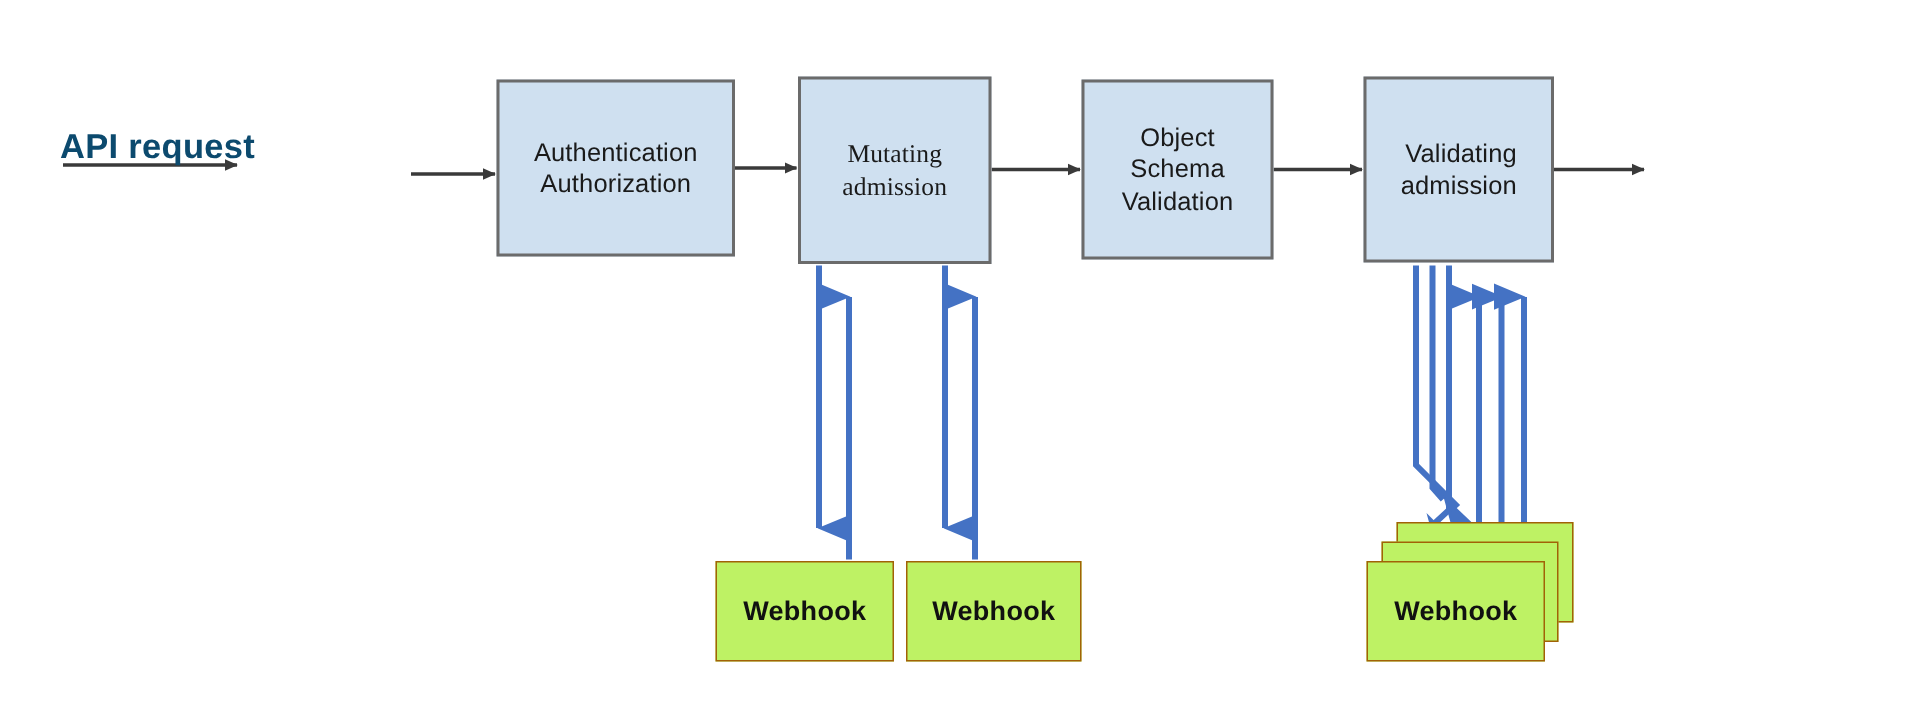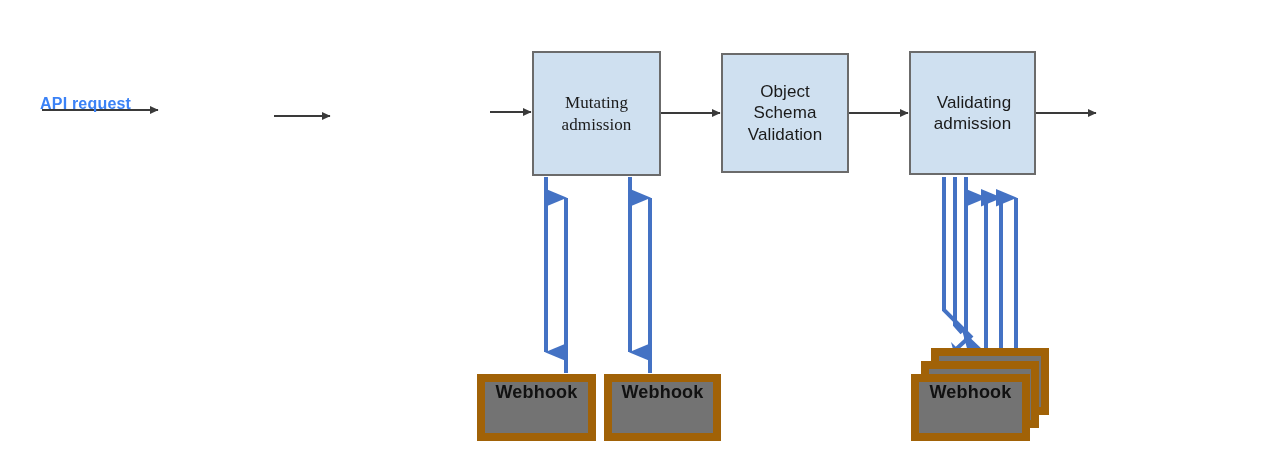--- a/index.html
+++ b/index.html
@@ -37,50 +37,49 @@
     font-size: 17px;
     line-height: 1.25;
     letter-spacing: 0.1px;
     white-space: pre-line;
     z-index: 3;
   }
   .webhook {
     position: absolute;
     box-sizing: border-box;
     display: flex;
-    align-items: flex-start;
+    align-items: center;
     justify-content: center;
     text-align: center;
-    background: #737373;
-    border: 8px solid #a16207;
+    background: #bef264;
+    border: 1px solid #a16207;
     color: #111111;
     font-size: 18px;
     font-weight: bold;
     letter-spacing: 0.2px;
     z-index: 4;
   }
   .webhook-stack-back {
     z-index: 2;
   }
   .webhook-stack-mid {
     z-index: 3;
   }
   .webhook-stack-front {
     z-index: 5;
   }
   .api-label {
     position: absolute;
     left: 40px;
     top: 84px;
-    font-size: 16px;
+    font-size: 23px;
     font-weight: bold;
-    color: #3b82f6;
+    color: #0c4a6e;
     letter-spacing: 0.2px;
     z-index: 3;
-    margin-top: 11px;
   }
 </style>
 </head>
 <body>
 
 <div id="canvas">
 
   <svg id="svg-layer" viewBox="0 0 1278 476" xmlns="http://www.w3.org/2000/svg">
     <defs>
       <marker id="blk-arrow" markerWidth="9" markerHeight="9" refX="8" refY="4.5" orient="auto" markerUnits="userSpaceOnUse">
@@ -147,20 +146,24 @@
       <line x1="1001" y1="362" x2="1001" y2="198" stroke="#4472c4" stroke-width="4" marker-end="url(#blue-arrow-up)"></line>
     </g>
     <g>
       <line x1="1016" y1="375" x2="1016" y2="198" stroke="#4472c4" stroke-width="4" marker-end="url(#blue-arrow-up)"></line>
     </g>
   </svg>
 
   <div class="api-label">API request</div>
 
 
+  <div class="node" style="left:331px; top:53px; width:159px; height:118px;">
+    <span>Authentication
+Authorization</span>
+  </div>
 
   <div class="node" style="left:532px; top:51px; width:129px; height:125px;font-family:Liberation Serif, serif;">
     <span>Mutating
 admission</span>
   </div>
 
   <div class="node" style="left:721px; top:53px; width:128px; height:120px;">
     <span>Object
 Schema
 Validation</span>

